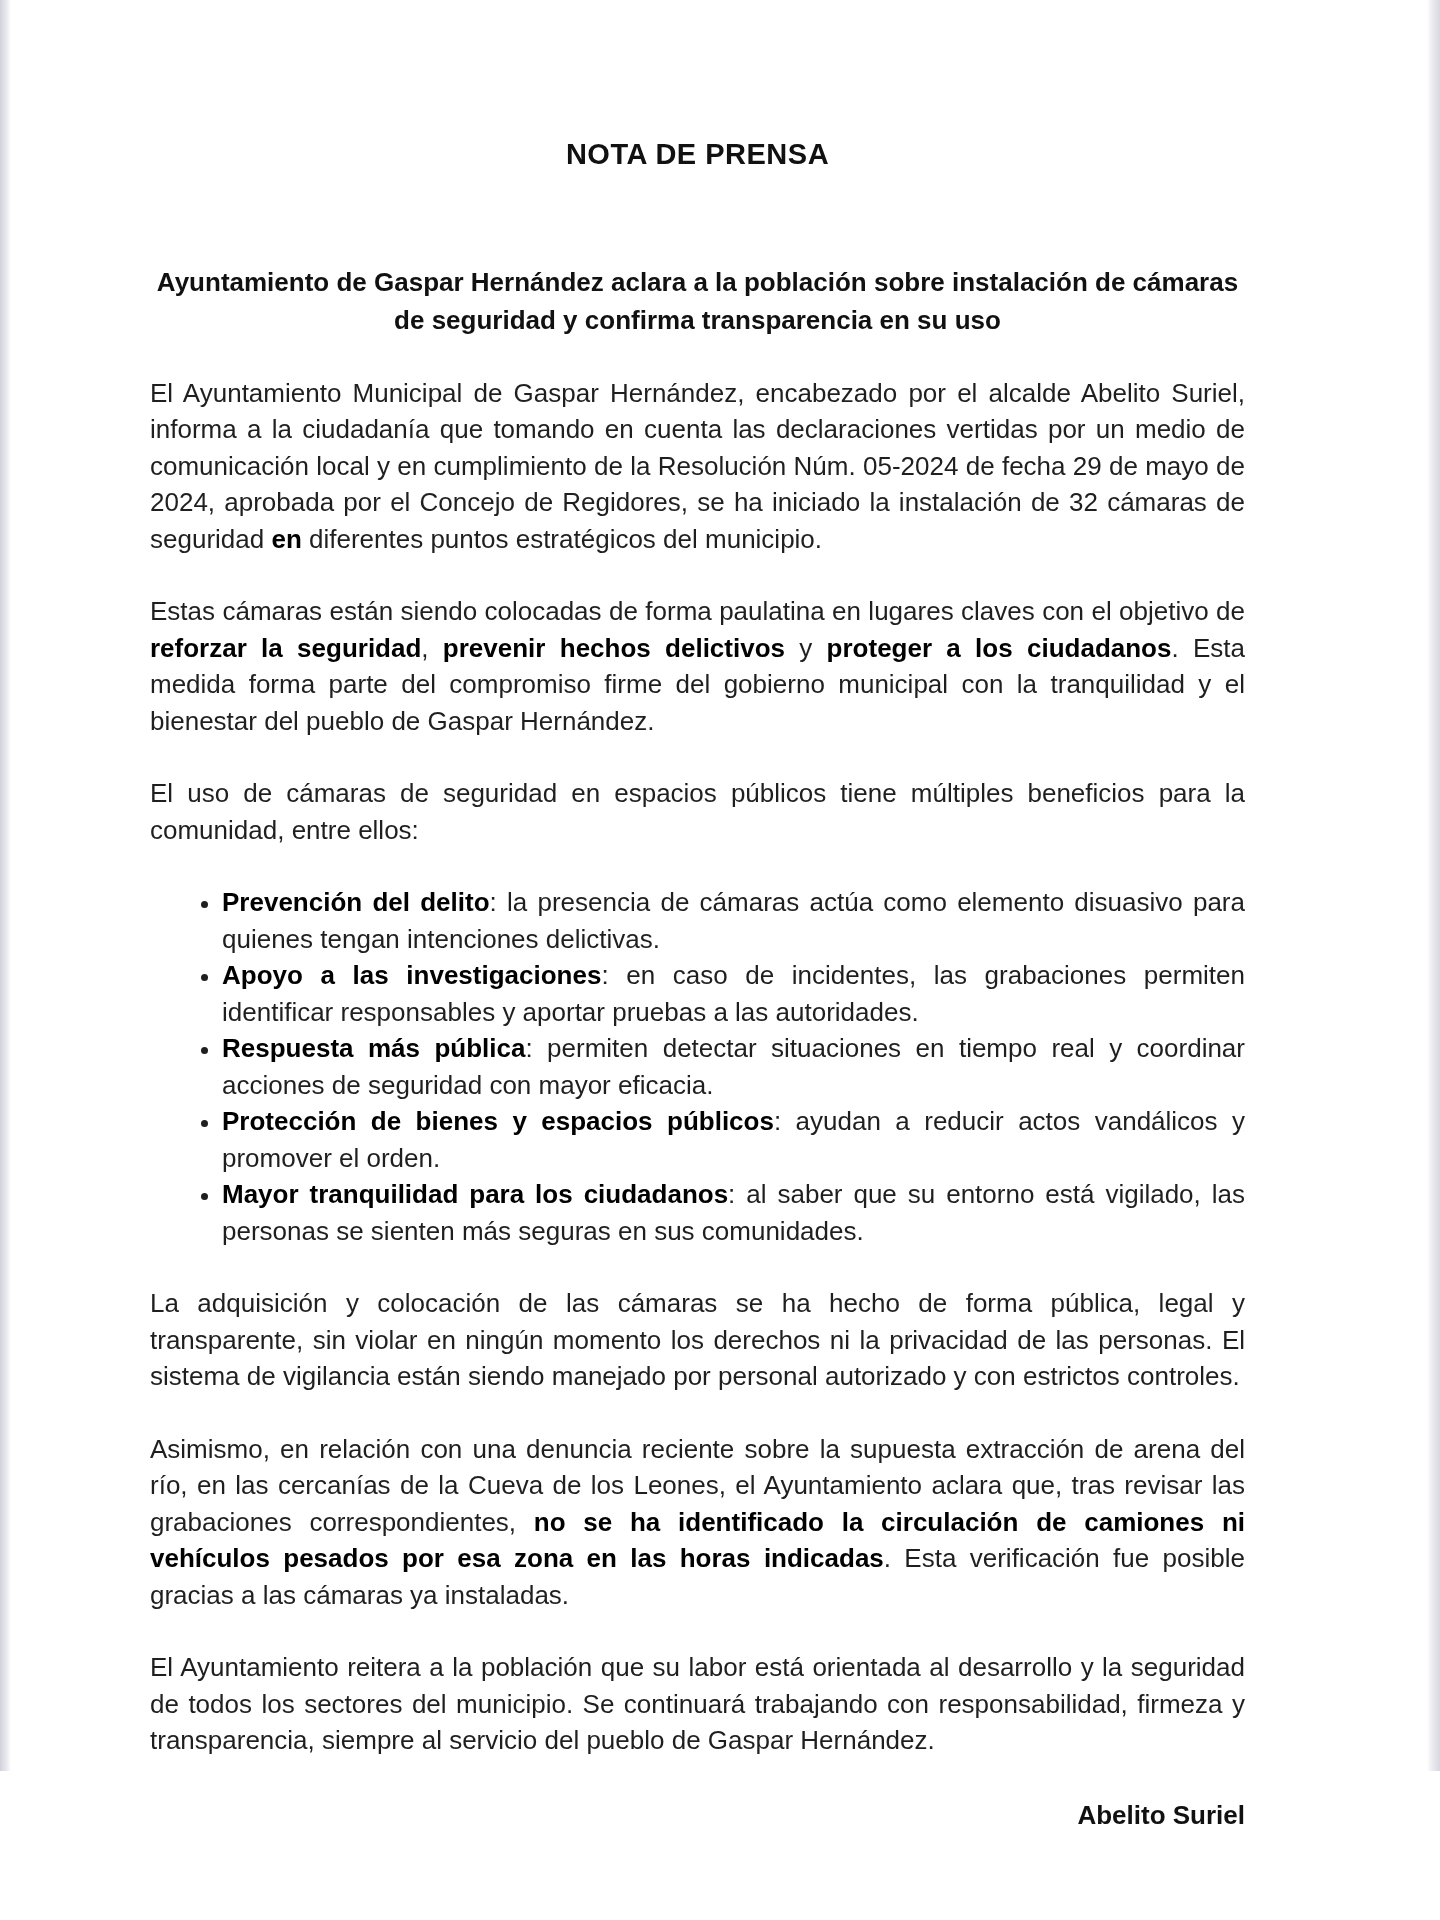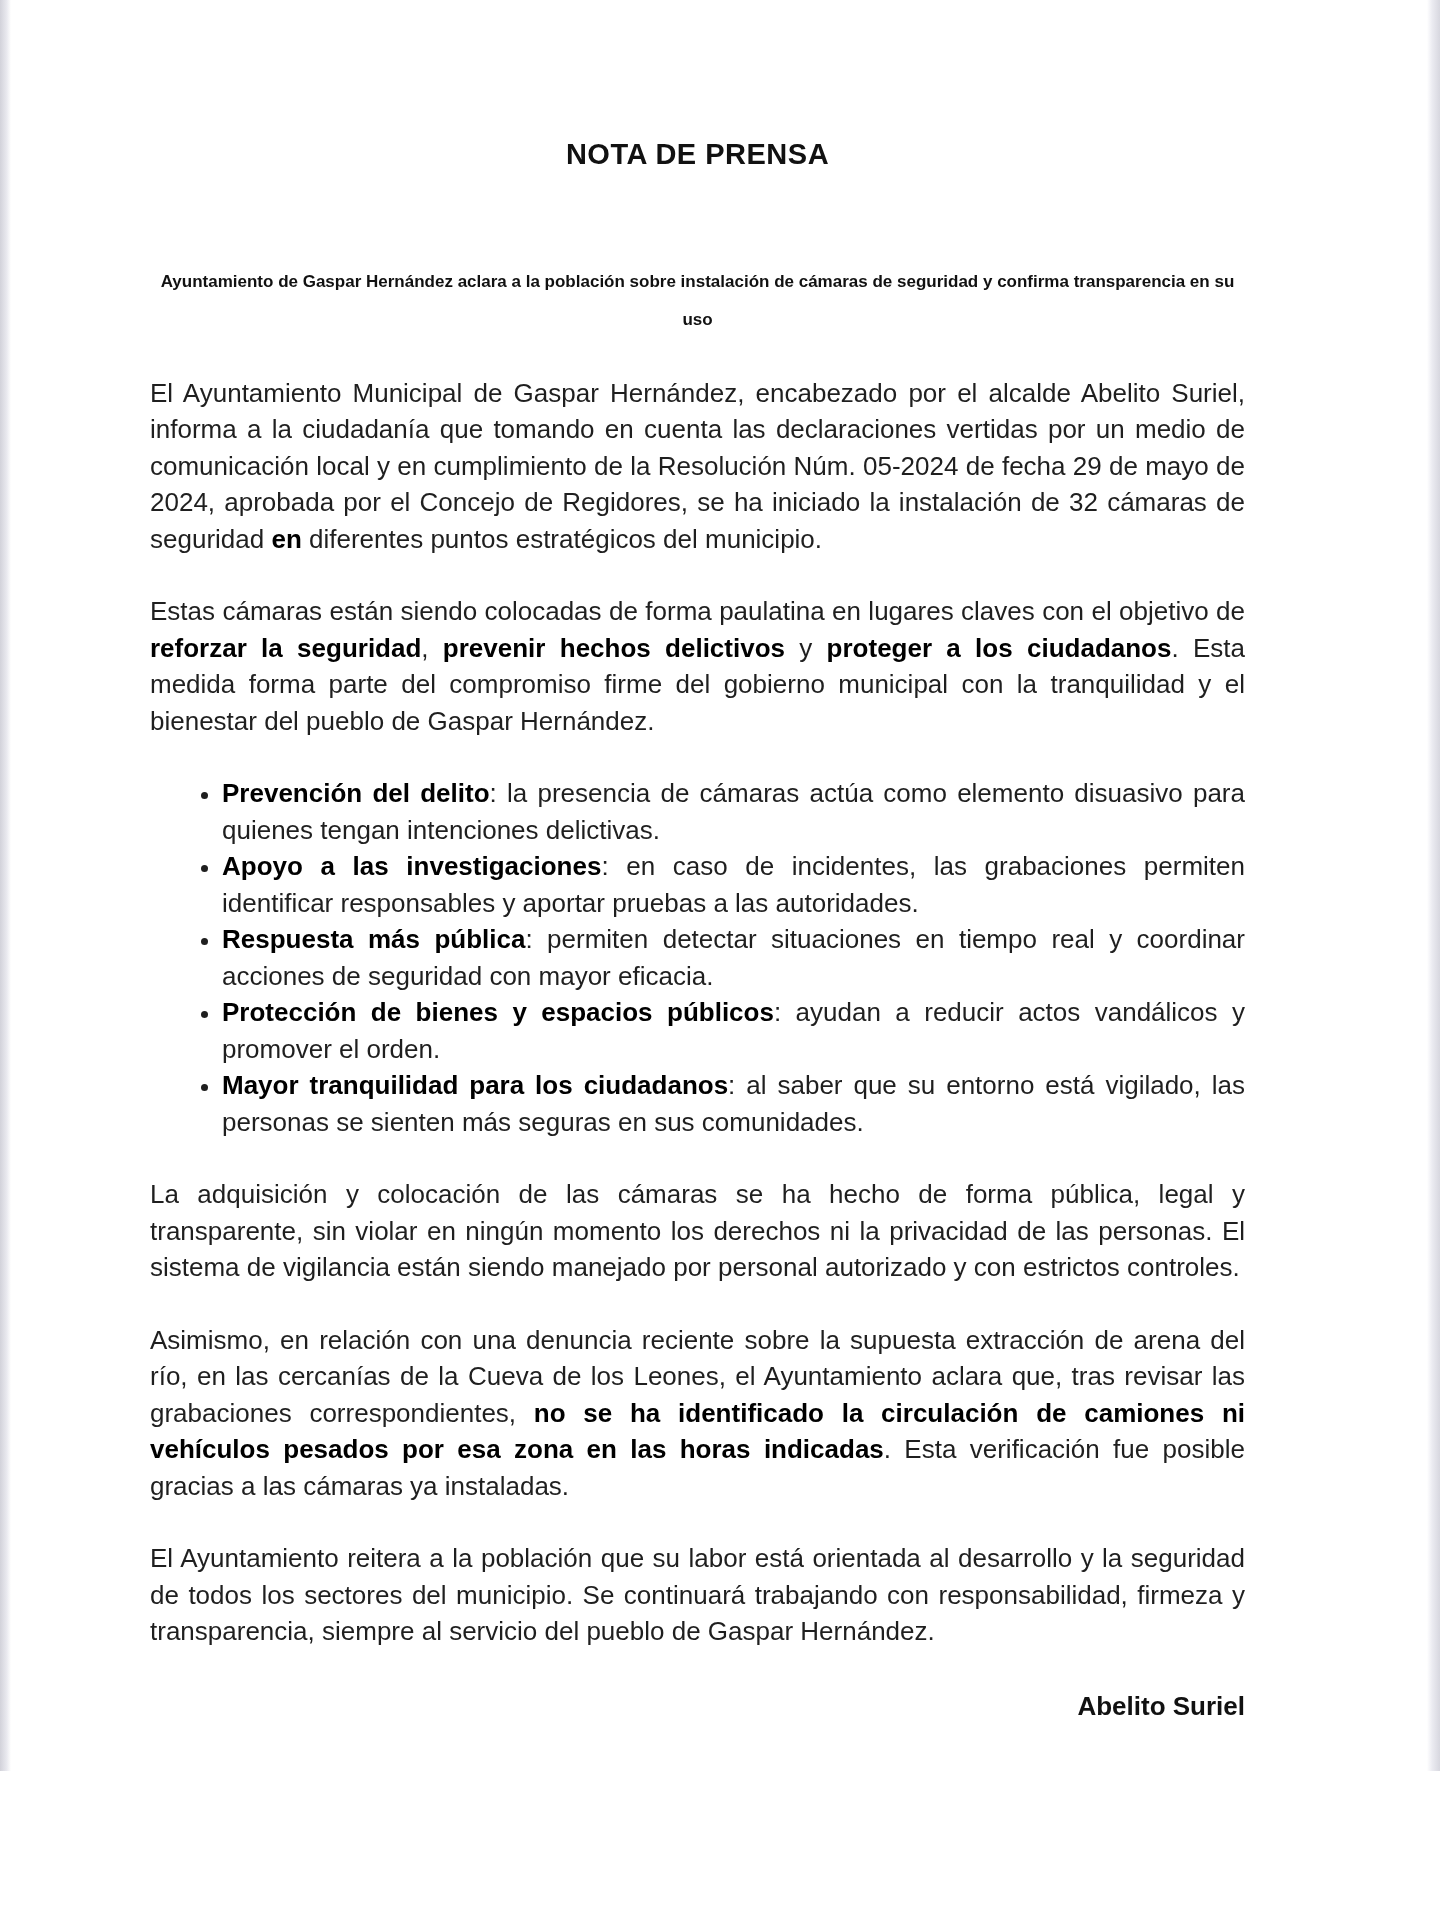--- a/index.html
+++ b/index.html
@@ -51,21 +51,21 @@
     margin: 76px 0 0 0;
     padding-right: 152px;
     text-align: right;
     font-style: italic;
     font-size: 26px;
     color: #222222;
   }
   .headline {
     margin: 90px 0 0 0;
     text-align: center;
-    font-size: 17px;
+    font-size: 26px;
     font-weight: bold;
     line-height: 38px;
     color: #111111;
   }
   .par {
     margin: 36px 0 0 0;
     text-align: justify;
     color: #1f1f1f;
   }
   .par b, .benefits li b { color: #000000; }
@@ -100,20 +100,21 @@
 
     <h1 class="doc-title">NOTA DE PRENSA</h1>
 
 
     <h2 class="headline">Ayuntamiento de Gaspar Hernández aclara a la población sobre instalación de cámaras de seguridad y confirma transparencia en su uso</h2>
 
     <p class="par"><span>El Ayuntamiento Municipal de Gaspar Hernández, encabezado por el alcalde Abelito Suriel, informa a la ciudadanía que tomando en cuenta las declaraciones vertidas por un medio de comunicación local y en cumplimiento de la Resolución Núm. 05-2024 de fecha 29 de mayo de 2024, aprobada por el Concejo de Regidores, se ha iniciado la instalación de 32 cámaras de seguridad </span><b>en</b><span> diferentes puntos estratégicos del municipio.</span></p>
 
     <p class="par"><span>Estas cámaras están siendo colocadas de forma paulatina en lugares claves con el objetivo de </span><b>reforzar la seguridad</b><span>, </span><b>prevenir hechos delictivos</b><span> y </span><b>proteger a los ciudadanos</b><span>. Esta medida forma parte del compromiso firme del gobierno municipal con la tranquilidad y el bienestar del pueblo de Gaspar Hernández.</span></p>
 
+    <p class="par"><span>El uso de cámaras de seguridad en espacios públicos tiene múltiples beneficios para la comunidad, entre ellos:</span></p>
 
     <ul class="benefits">
       <li><b>Prevención del delito</b><span>: la presencia de cámaras actúa como elemento disuasivo para quienes tengan intenciones delictivas.</span></li>
       <li><b>Apoyo a las investigaciones</b><span>: en caso de incidentes, las grabaciones permiten identificar responsables y aportar pruebas a las autoridades.</span></li>
       <li><b>Respuesta más pública</b><span>: permiten detectar situaciones en tiempo real y coordinar acciones de seguridad con mayor eficacia.</span></li>
       <li><b>Protección de bienes y espacios públicos</b><span>: ayudan a reducir actos vandálicos y promover el orden.</span></li>
       <li><b>Mayor tranquilidad para los ciudadanos</b><span>: al saber que su entorno está vigilado, las personas se sienten más seguras en sus comunidades.</span></li>
     </ul>
 
     <p class="par"><span>La adquisición y colocación de las cámaras se ha hecho de forma pública, legal y transparente, sin violar en ningún momento los derechos ni la privacidad de las personas. El sistema de vigilancia están siendo manejado por personal autorizado y con estrictos controles.</span></p>

